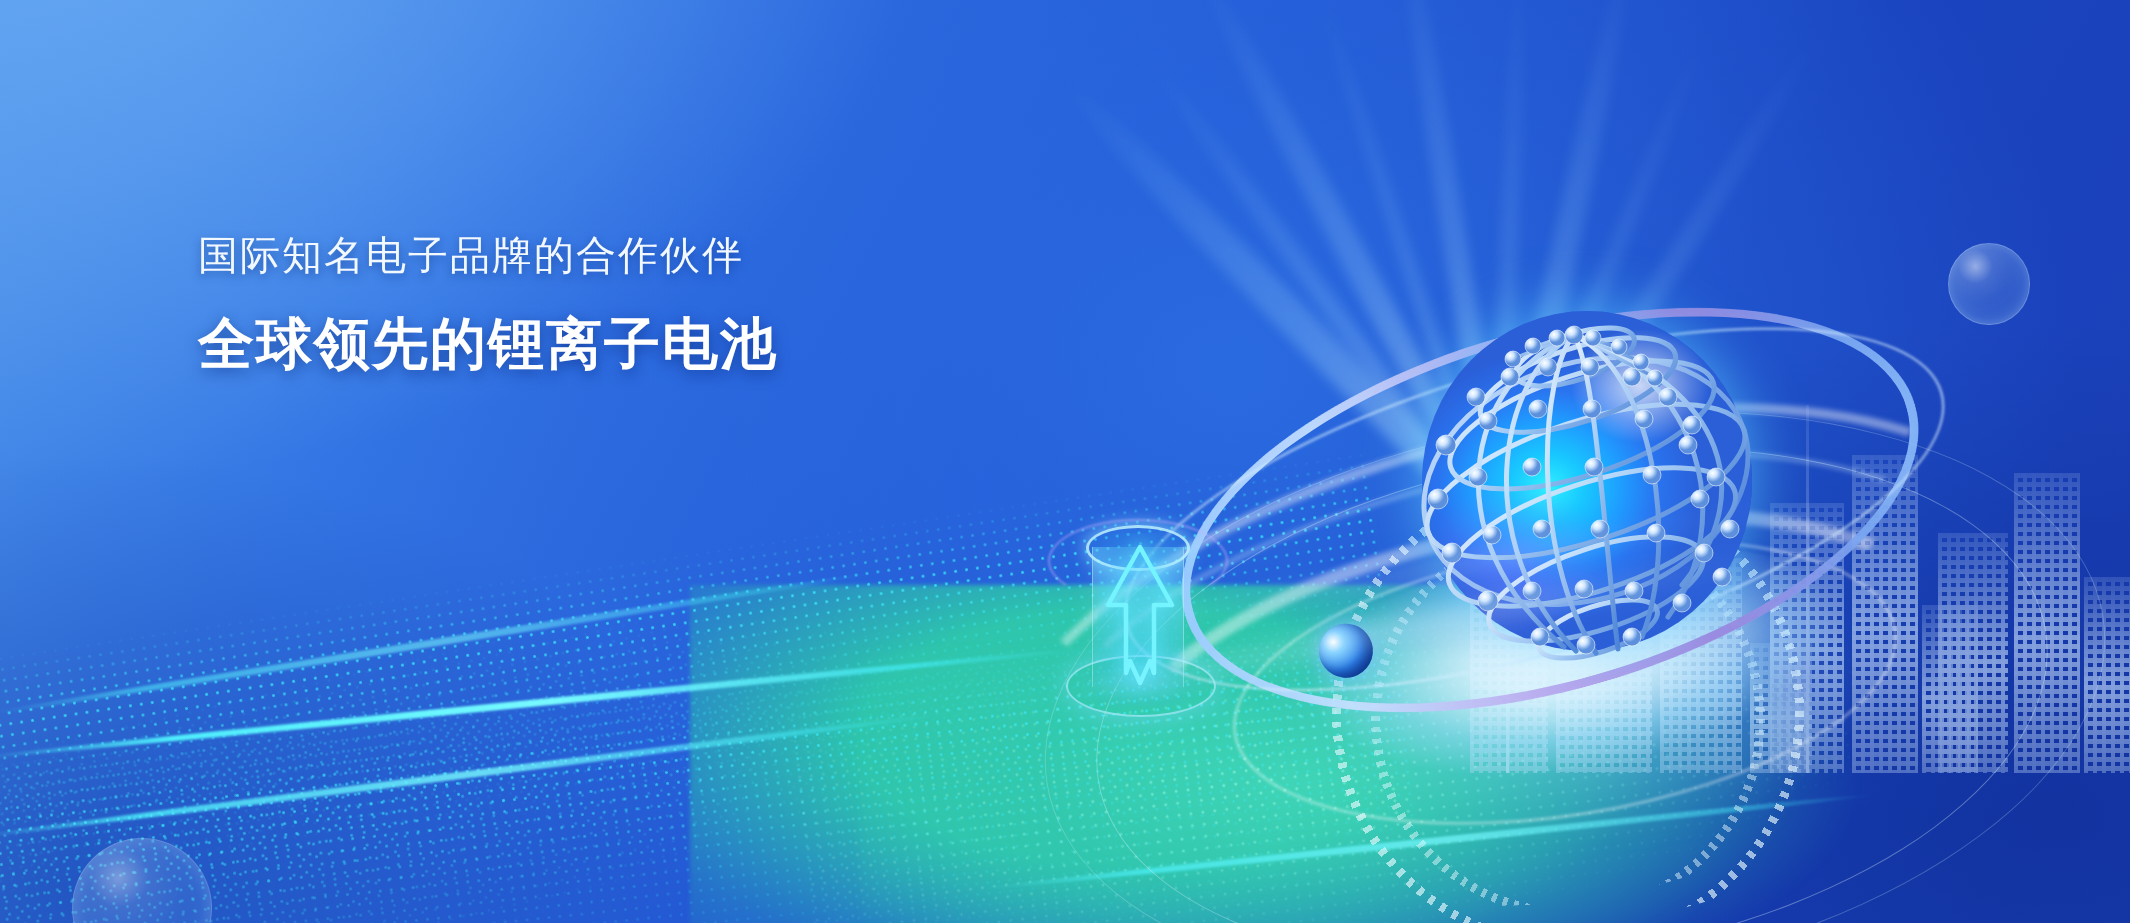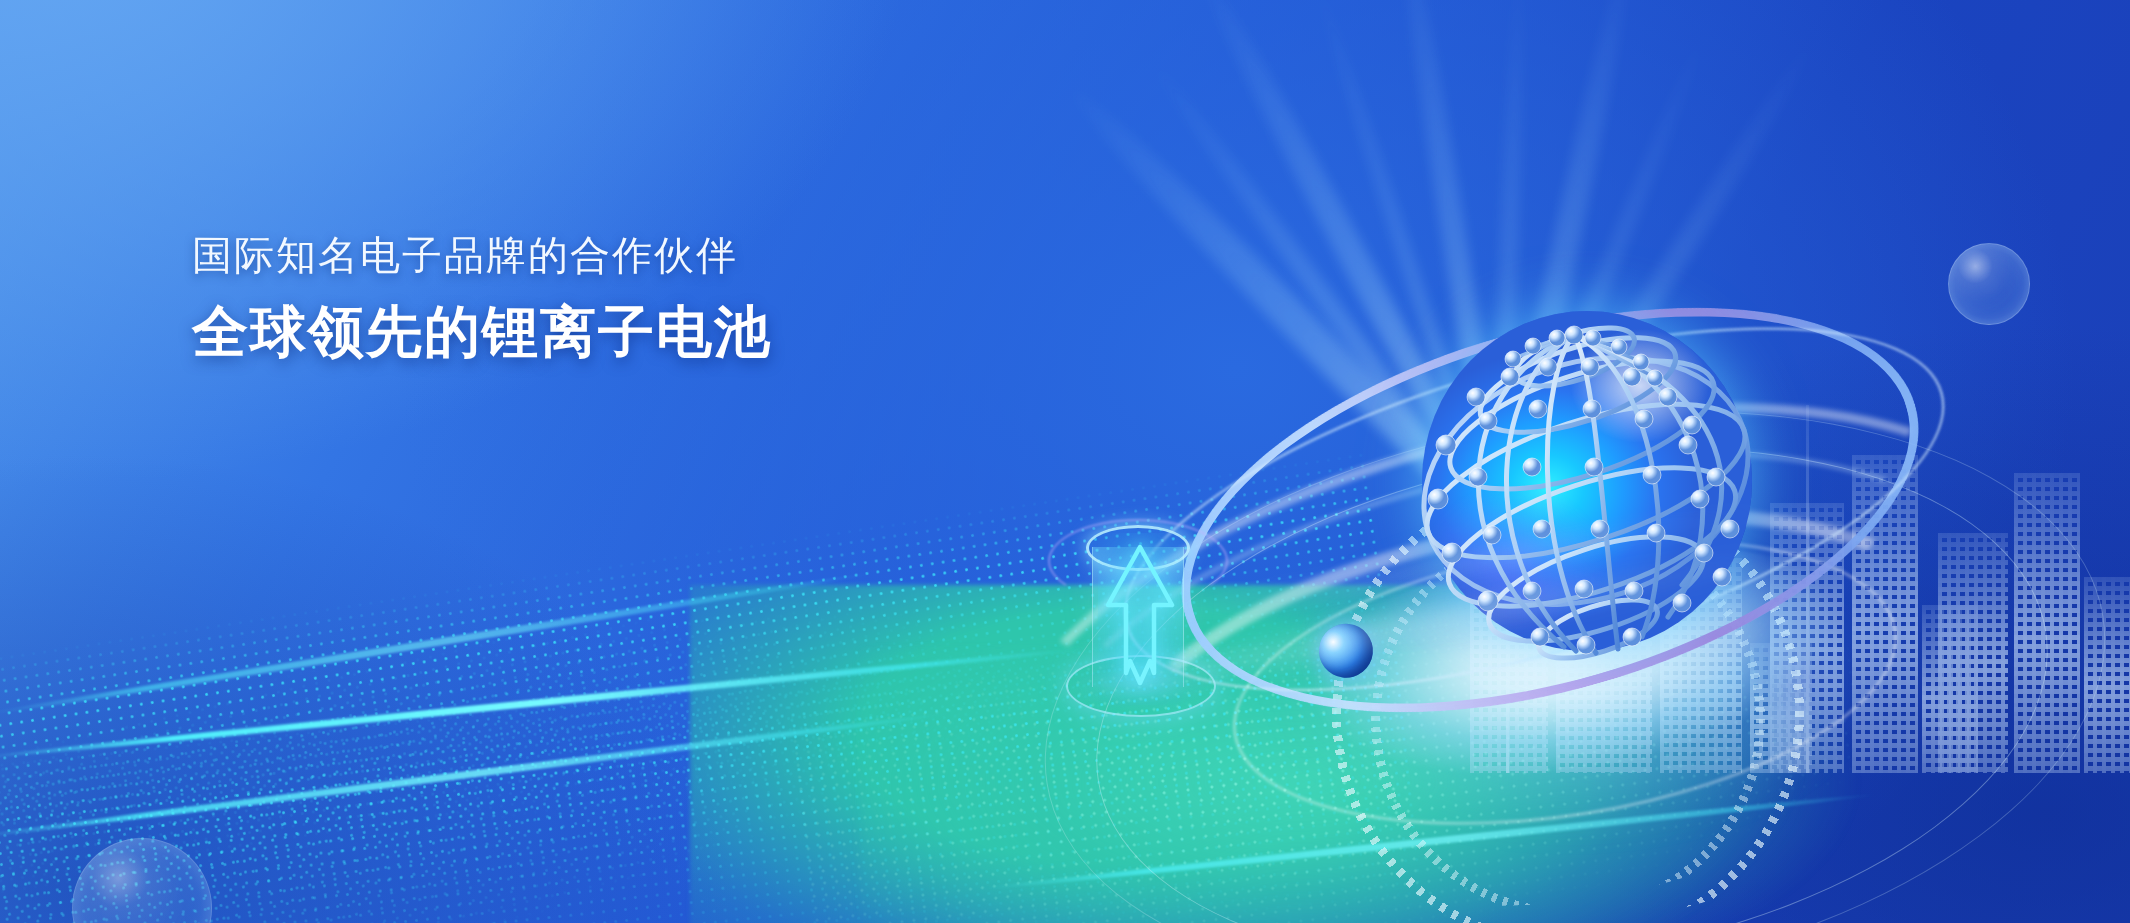--- a/index.html
+++ b/index.html
@@ -286,35 +286,35 @@
       radial-gradient(circle at 33% 28%, rgba(255,255,255,.5) 0%, rgba(255,255,255,.12) 22%, rgba(255,255,255,.04) 45%, rgba(255,255,255,0) 62%),
       radial-gradient(circle at 50% 50%, rgba(140,200,255,.14) 60%, rgba(180,225,255,.3) 88%, rgba(255,255,255,.05) 100%);
     border:1px solid rgba(220,240,255,.3);
     box-shadow:inset 0 0 26px rgba(190,225,255,.25);
   }
   .bub-tr{ left:1948px; top:243px; width:82px; height:82px; }
   .bub-bl{ left:72px; top:838px; width:140px; height:140px; opacity:.75; }
 
   
   .text-block{
-    position:absolute; left:192px; top:228px;
+    position:absolute; left:198px; top:228px;
     z-index:40;
     color:#ffffff;
   }
   .subtitle{
     font-size:40px;
     font-weight:400;
     letter-spacing:2px;
     line-height:1.35;
     color:#f2f8ff;
     text-shadow:0 3px 10px rgba(10,45,130,.55);
     white-space:nowrap;
   }
   .headline{
-    margin-top:14px;
+    margin-top:26px;
     font-size:56px;
     font-weight:700;
     letter-spacing:2px;
     line-height:1.30;
     color:#ffffff;
     text-shadow:0 4px 14px rgba(8,40,125,.6);
     white-space:nowrap;
   }
 
   

